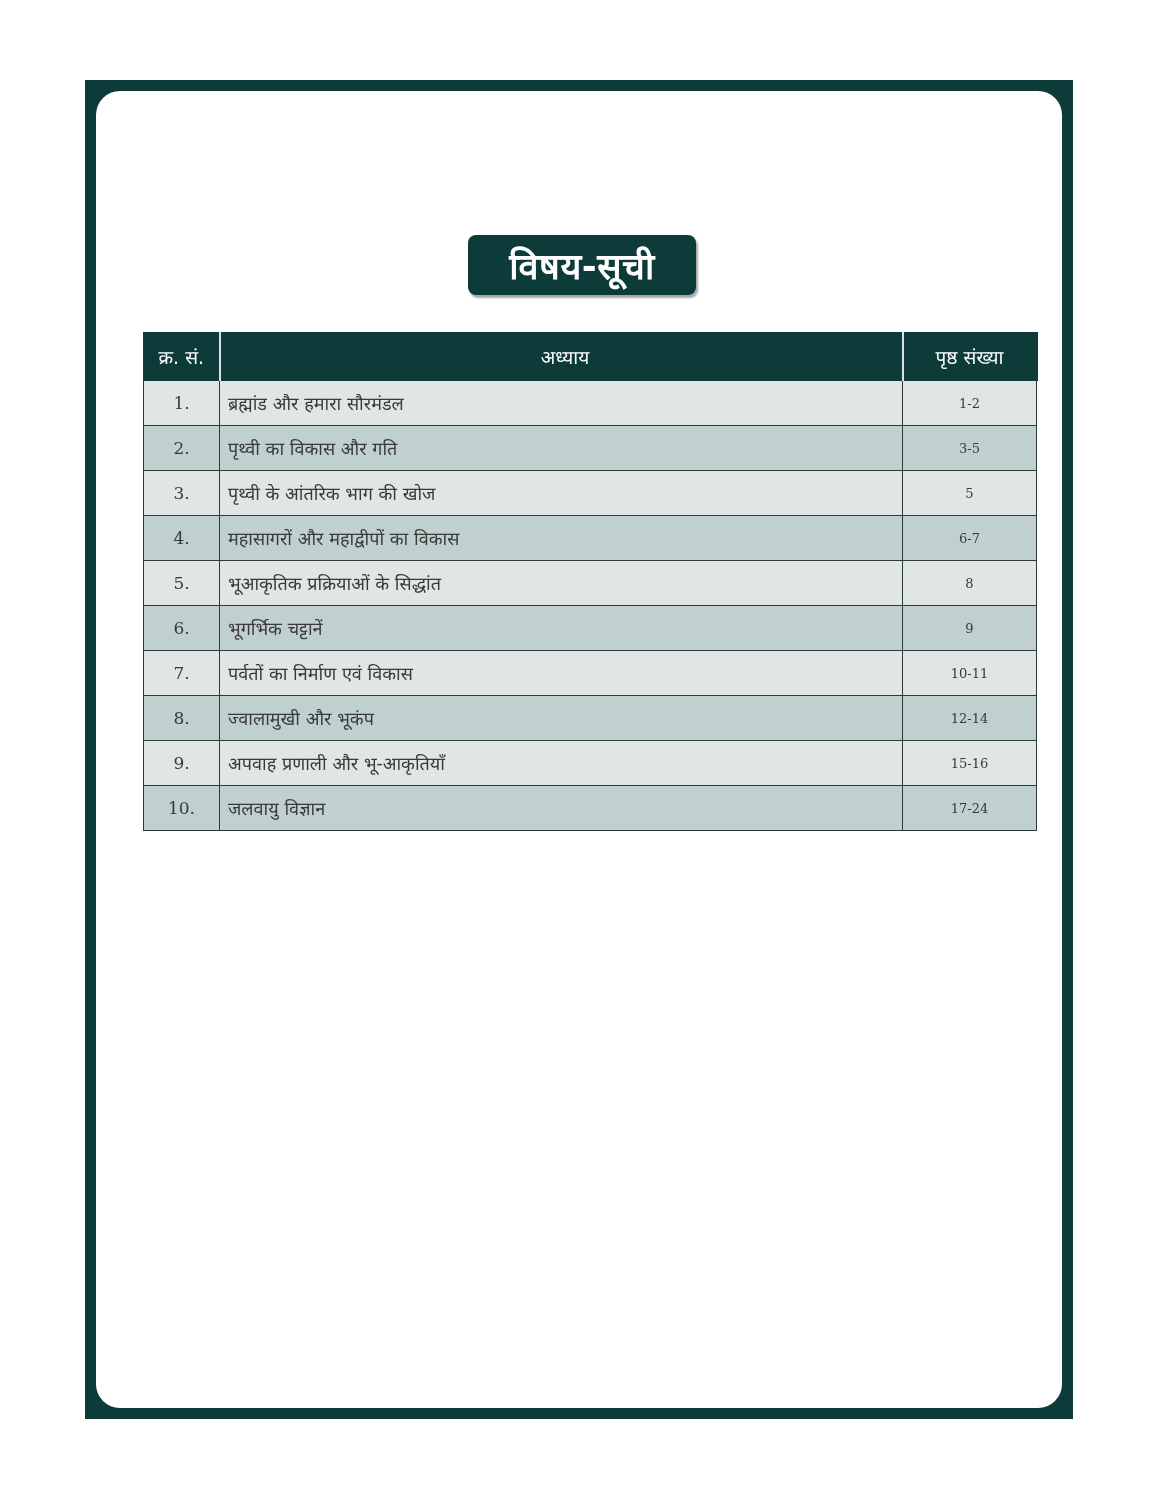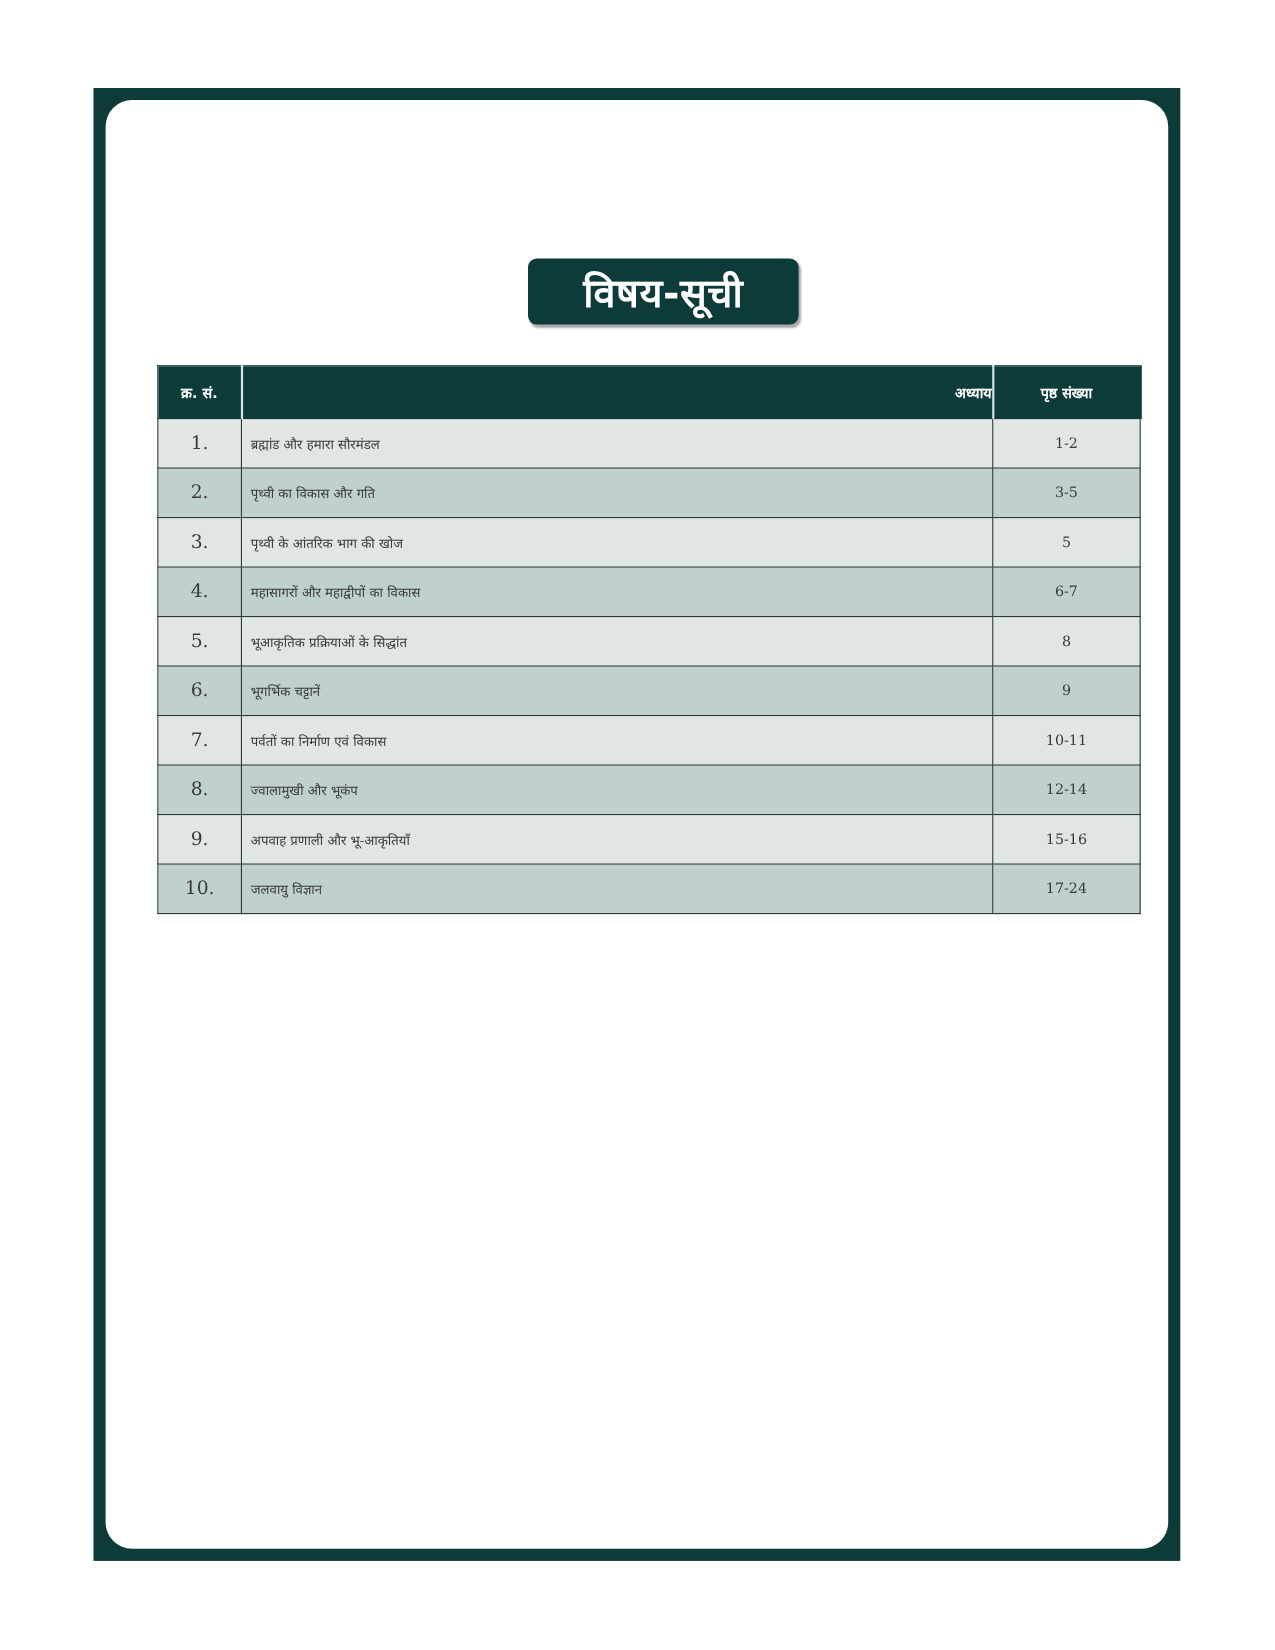--- a/index.html
+++ b/index.html
@@ -27,23 +27,23 @@
       position: absolute;
       left: 11px;
       top: 11px;
       right: 11px;
       bottom: 11px;
       background: #ffffff;
       border-radius: 24px;
     }
     .title-badge {
       position: absolute;
-      left: 384px;   
+      left: 372px;   
       top: 144px;    
-      width: 246px;
+      width: 228px;
       height: 60px;
       background: #0d3b3a;
       border-radius: 8px;
       box-shadow: 2px 3px 2px rgba(0,0,0,0.35);
       display: flex;
       align-items: center;
       justify-content: center;
       color: #ffffff;
       font-family: "DejaVu Sans", "Liberation Sans", sans-serif;
       font-weight: bold;
@@ -61,46 +61,46 @@
     .toc-table th, .toc-table td {
       border: 1.5px solid #2b3a39;
       height: 45px;
       padding: 0;
       box-sizing: border-box;
     }
     .toc-table thead th {
       background: #0d3b3a;
       color: #ffffff;
       font-family: "DejaVu Sans", "Liberation Sans", sans-serif;
-      font-weight: bold;
-      font-size: 13px;
+      font-weight: normal;
+      font-size: 19px;
       height: 48px;
       border-color: #0d3b3a;
       border-right: 2px solid #d8e2e0;
     }
     .toc-table thead th:last-child {
       border-right-color: #0d3b3a;
     }
     .col-sn { width: 76px; }
     .col-ch { width: 683px; }
     .col-pg { width: 134px; }
     .th-sn { text-align: center; }
-    .th-ch { text-align: right; padding-left: 8px !important; }
+    .th-ch { text-align: center; padding-left: 8px !important; }
     .th-pg { text-align: center; }
     .toc-table tbody tr.row-light td { background: #dfe6e4; }
     .toc-table tbody tr.row-dark td { background: #bfd0cf; }
     .cell-sn {
       text-align: center;
       font-size: 17px;
       color: #3a3a3a;
     }
     .cell-ch {
       text-align: left;
       padding-left: 8px !important;
-      font-size: 12px;
+      font-size: 18px;
       color: #3a3a3a;
     }
     .cell-pg {
       text-align: center;
       font-size: 13px;
       color: #3a3a3a;
     }
   </style>
 </head>
 <body>

